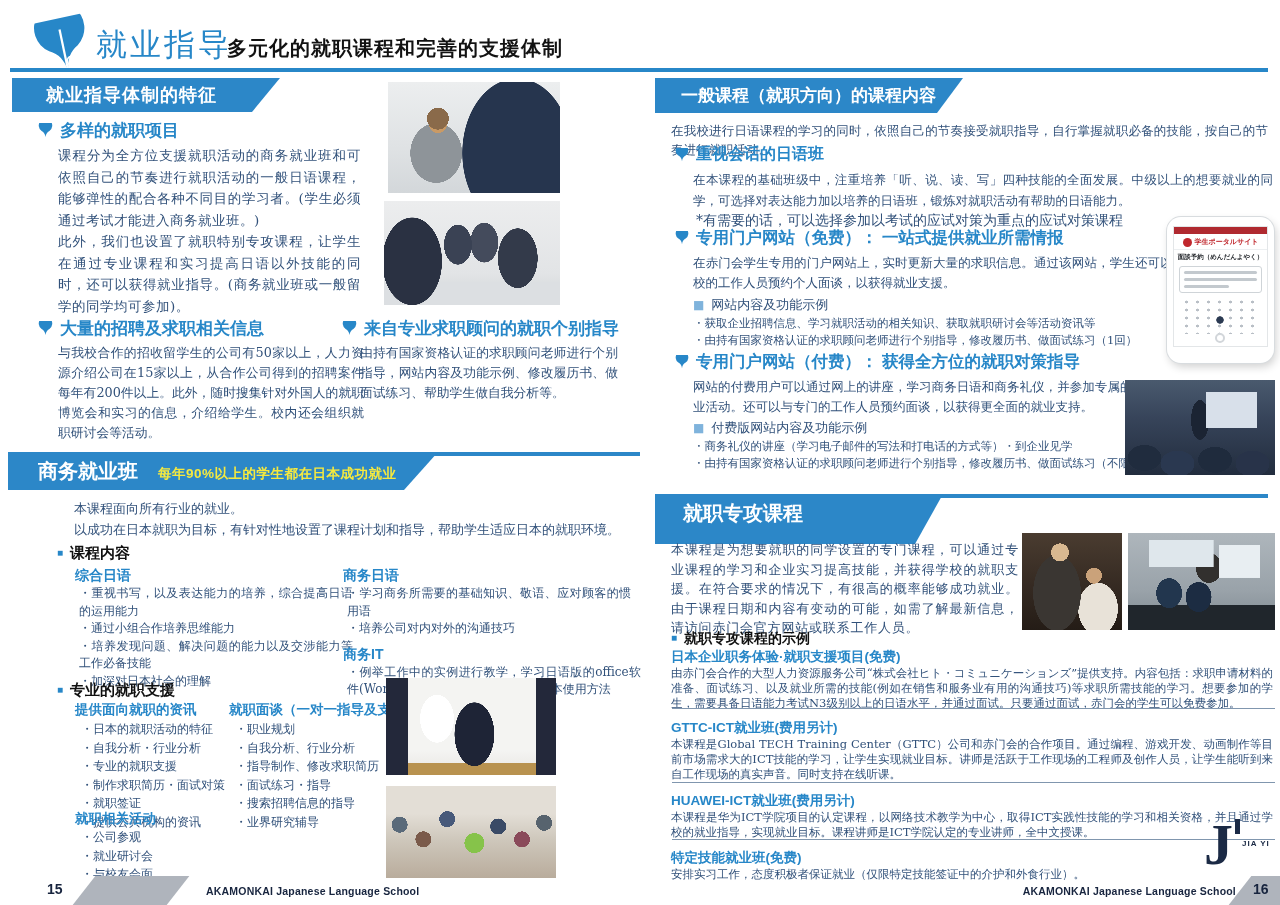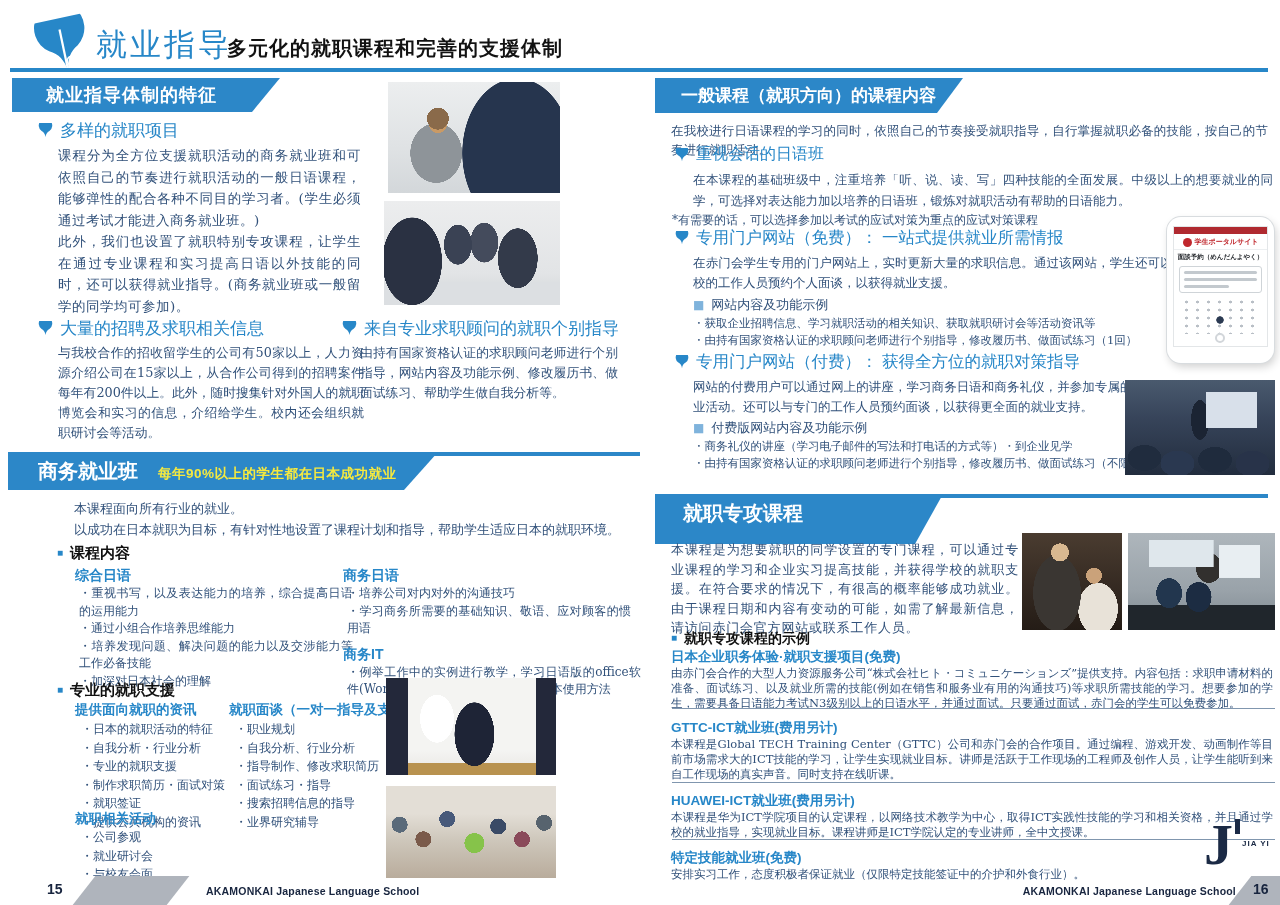--- a/index.html
+++ b/index.html
@@ -11,21 +11,21 @@
     color: #111;
     overflow: hidden;
   }
   .abs { position: absolute; }
   .kai {
     font-family: "DejaVu Serif", "Liberation Serif", serif;
     color: #31517A;
   }
   .jt { text-align: justify; }
   
-  .h-leaf { display: flex; align-items: center; gap: 7px; font-weight: normal; color: #2787C8; }
+  .h-leaf { display: flex; align-items: center; gap: 7px; font-weight: bold; color: #2787C8; }
   .leaf { color: #2787C8; flex: none; }
   
   .banner {
     background: #2C87C8; color: #fff; font-weight: bold;
     clip-path: polygon(0 0, 100% 0, calc(100% - 28px) 100%, 0 100%);
     white-space: nowrap;
   }
   .topline { background: #2C87C8; height: 4px; }
   
   .sq { font-weight: bold; color: #101010; }
@@ -71,21 +71,21 @@
   #itv-t  { left: 229px; top: 701px; font-size: 13.5px; }
   #itv-ul { left: 235px; top: 720px; width: 152px; font-size: 12px; line-height: 18.5px; }
   #act-t  { left: 75px; top: 810px; font-size: 13.5px; }
   #act-ul { left: 81px; top: 829px; width: 152px; font-size: 12px; line-height: 18.5px; font-family: Liberation Mono, monospace; }
 
   
   #ban-c { left: 655px; top: 78px; width: 308px; height: 35px; font-size: 17px; line-height: 35px; padding-left: 26px; clip-path: polygon(0 0, 100% 0, calc(100% - 26px) 100%, 0 100%); }
   #r-intro { left: 671px; top: 121px; width: 597px; font-size: 12.5px; line-height: 19px; }
   #rs1-h { left: 675px; top: 144px; font-size: 16px; }
   #rs1-b { left: 693px; top: 169px; width: 580px; font-size: 12.5px; line-height: 21px; }
-  #rs1-note { left: 672px; top: 212px; font-size: 12px; }
+  #rs1-note { left: 696px; top: 212px; font-size: 14px; }
   #rs2-h { left: 675px; top: 227px; font-size: 16.5px; }
   #rs2-b { left: 693px; top: 253px; width: 505px; font-size: 12.5px; line-height: 20px; }
   #rs2-lt { left: 693px; top: 296px; font-size: 13px; }
   #rs2-ul { left: 693px; top: 315px; width: 565px; font-size: 11.5px; line-height: 17px; }
   #rs3-h { left: 675px; top: 351px; font-size: 16.5px; }
   #rs3-b { left: 693px; top: 377px; width: 452px; font-size: 12.5px; line-height: 20px; }
   #rs3-lt { left: 693px; top: 419px; font-size: 13px; }
   #rs3-ul { left: 693px; top: 438px; width: 565px; font-size: 11.5px; line-height: 16.5px; }
 
   #ban-d-line { left: 655px; top: 494px; width: 613px; }
@@ -265,22 +265,22 @@
 <div id="gj-t" class="abs sub-blue">综合日语</div>
 <ul id="gj-ul" class="abs dots kai jt">
   <li>重视书写，以及表达能力的培养，综合提高日语的运用能力</li>
   <li>通过小组合作培养思维能力</li>
   <li>培养发现问题、解决问题的能力以及交涉能力等工作必备技能</li>
   <li>加深对日本社会的理解</li>
 </ul>
 
 <div id="bj-t" class="abs sub-blue">商务日语</div>
 <ul id="bj-ul" class="abs dots kai jt">
+  <li>学习商务所需要的基础知识、敬语、应对顾客的惯用语</li>
   <li>培养公司对内对外的沟通技巧</li>
-  <li>学习商务所需要的基础知识、敬语、应对顾客的惯用语</li>
 </ul>
 
 <div id="bit-t" class="abs sub-blue">商务IT</div>
 <ul id="bit-ul" class="abs dots kai jt">
   <li>例举工作中的实例进行教学，学习日语版的office软件(Word、Excel、PowerPoint)的基本使用方法</li>
 </ul>
 
 <div id="biz-sh" class="abs sq">专业的就职支援</div>
 
 <div id="info-t" class="abs sub-blue">提供面向就职的资讯</div>

